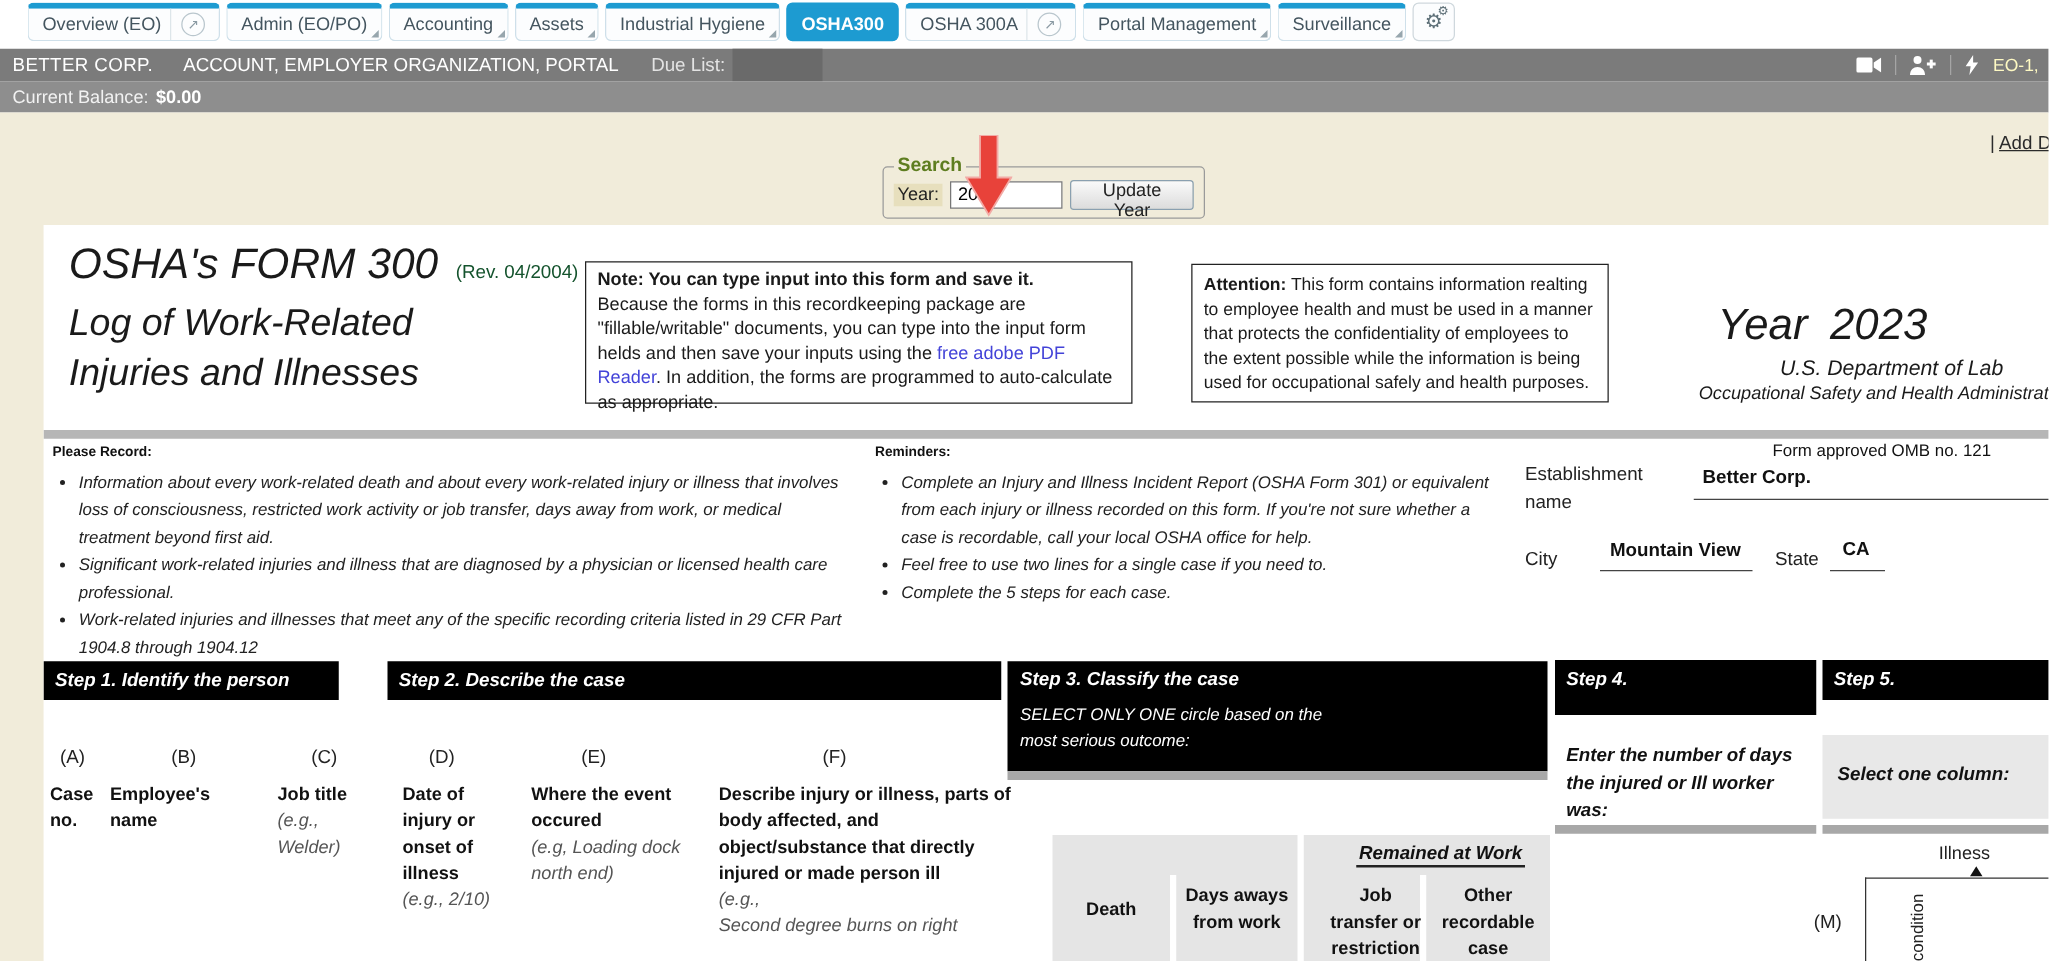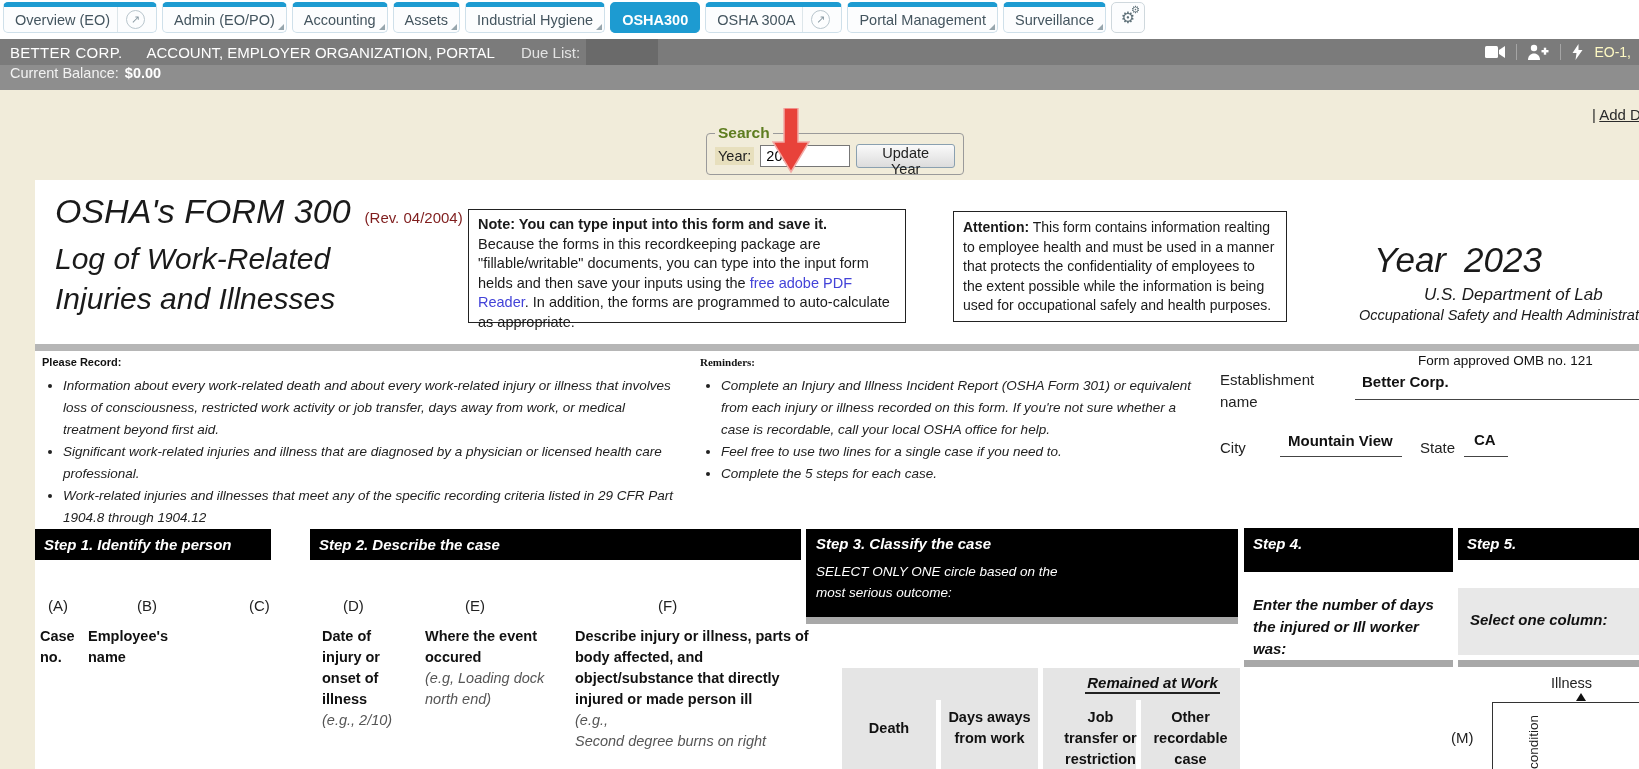--- a/index.html
+++ b/index.html
@@ -2,21 +2,21 @@
 <html><head>
 <meta charset="utf-8">
 <style>
   * { margin:0; padding:0; box-sizing:border-box; }
   html,body { width:1639px; height:769px; overflow:hidden; background:#fff;
     font-family:"Liberation Sans", sans-serif; }
   #screen { position:relative; width:1639px; height:769px; overflow:hidden; background:#fff; }
 
   
   .tabbar { position:absolute; left:0; top:0; width:100%; height:38px; background:#fff;
-    display:flex; align-items:flex-start; gap:5px; padding:2px 0 0 3px; }
+    display:flex; align-items:flex-start; gap:5px; padding:2px 0 0 22px; }
   .tab { position:relative; display:flex; align-items:center; gap:7px; height:31px; padding:0 11px;
     background:#fcfdfe; border:1px solid #cfe0ea; border-top:5px solid #1d9bd1; border-radius:5px;
     font-size:14.5px; color:#44555f; white-space:nowrap; cursor:pointer; }
   .tab.active { background:#1d9bd1; border-color:#1d9bd1; color:#fff; font-weight:bold; }
   .tab .corner { position:absolute; right:2px; bottom:2px; width:0; height:0;
     border-left:6px solid transparent; border-bottom:6px solid #97a6ad; }
   .popout-wrap { display:flex; align-items:center; border-left:1px solid #dde6ea; padding-left:8px; height:100%; }
   .popout { width:19px; height:19px; border:1px solid #b9c6cd; border-radius:50%;
     display:flex; align-items:center; justify-content:center; font-size:11px; color:#8a9aa3; }
   .gearchip { position:relative; display:flex; align-items:center; justify-content:center;
@@ -29,21 +29,21 @@
     display:flex; align-items:center; color:#fff; font-size:15px; }
   .ctx-company { margin-left:10px; letter-spacing:.3px; }
   .ctx-scope { margin-left:24px; }
   .ctx-due { margin-left:26px; color:#e3e3e3; }
   .due-box { width:72px; height:26px; background:#6a6a6a; margin-left:6px; cursor:pointer; }
   .ctx-right { margin-left:auto; display:flex; align-items:center; gap:11px; padding-right:8px; }
   .ctx-right svg { display:block; }
   .vsep { width:1px; height:16px; background:#a5a5a5; }
   .eo-text { font-size:14px; color:#fef9c3; }
   .balbar { position:absolute; left:0; top:65px; width:100%; height:25px; background:#8e8e8e;
-    display:flex; align-items:flex-start; color:#f2f2f2; font-size:14.5px; padding-left:10px; }
+    display:flex; align-items:center; color:#f2f2f2; font-size:14.5px; padding-left:10px; }
   .balbar b { color:#fff; margin-left:6px; }
 
   
   .beige { position:absolute; left:0; top:90px; width:100%; height:90px; background:#f1ecda; }
   .beige-left { position:absolute; left:0; top:180px; width:35px; height:589px; background:#f1ecda; }
   .addrow { position:absolute; left:1592px; top:106px; font-size:15px; color:#2b2b2b; white-space:nowrap; }
   .addrow a { color:#2b2b2b; text-decoration:underline; cursor:pointer; }
 
   
   fieldset.search { position:absolute; left:706px; top:124px; width:258px; height:51px;
@@ -54,21 +54,21 @@
   .year-input { width:90px; height:22px; border:1px solid #777; font-size:14.5px; padding:1px 5px;
     font-family:inherit; background:#fff; }
   .update-btn { height:24px; padding:0 9px; font-size:14.5px; border:1px solid #8aa0b0; border-radius:3px;
     background:linear-gradient(#fafafa,#dcdcdc); color:#222; font-family:inherit; cursor:pointer; }
   .red-arrow { position:absolute; left:772px; top:108px; z-index:9; }
 
   
   .panel { position:absolute; left:35px; top:180px; width:1604px; height:589px; background:#fff; }
   .abs { position:absolute; }
   .form-title { left:55px; top:192px; font-style:italic; font-size:34px; color:#1a1a1a; white-space:nowrap; }
-  .form-title .rev { font-size:15px; font-style:normal; color:#7f1d1d;padding-left:14px; }
+  .form-title .rev { font-size:15px; font-style:normal; color:#14532d;padding-left:14px; }
   .form-sub { left:55px; top:239px; font-style:italic; font-size:30px; line-height:40px; color:#1a1a1a; }
   .note-box { left:468px; top:209px; width:438px; height:114px; border:1px solid #222;
     padding:5px 9px; font-size:14.5px; line-height:19.5px; color:#1a1a1a; }
   .note-box .ttl { font-weight:bold; }
   .pdf-link { color:#4343d8; cursor:pointer; }
   .att-box { left:953px; top:211px; width:334px; height:111px; border:1px solid #222;
     padding:6px 9px; font-size:14px; line-height:19.5px; color:#1a1a1a; }
   .att-box .ttl { font-weight:bold; }
   .year-big { left:1374px; top:240px; font-style:italic; font-size:35px; color:#1a1a1a; white-space:nowrap; }
   .year-big .yv { margin-left:18px; }
@@ -237,21 +237,21 @@
 
   <div class="abs divider"></div>
 
   <div class="abs sec-head" style="left:42px; top:356px;">Please Record:</div>
   <ul class="abs blist" style="left:46px; top:375px; width:632px;">
     <li>Information about every work-related death and about every work-related injury or illness that involves loss of consciousness, restricted work activity or job transfer, days away from work, or medical treatment beyond first aid.</li>
     <li>Significant work-related injuries and illness that are diagnosed by a physician or licensed health care professional.</li>
     <li>Work-related injuries and illnesses that meet any of the specific recording criteria listed in 29 CFR Part 1904.8 through 1904.12</li>
   </ul>
 
-  <div class="abs sec-head" style="left:700px; top:356px;font-family:Liberation Serif, serif;">Reminders:</div>
+  <div class="abs sec-head" style="left:700px; top:356px;">Reminders:</div>
   <ul class="abs blist" style="left:704px; top:375px; width:496px;">
     <li>Complete an Injury and Illness Incident Report (OSHA Form 301) or equivalent from each injury or illness recorded on this form. If you're not sure whether a case is recordable, call your local OSHA office for help.</li>
     <li>Feel free to use two lines for a single case if you need to.</li>
     <li>Complete the 5 steps for each case.</li>
   </ul>
 
   <div class="abs omb">Form approved OMB no. 121</div>
 
   <div class="abs fld-label" style="left:1220px; top:369px; width:112px;">Establishment name</div>
   <div class="abs fld-value" style="left:1362px; top:373px;">Better Corp.</div>
@@ -280,20 +280,24 @@
 
   <span class="colletter" style="left:48px; top:597px;">(A)</span>
   <span class="colletter" style="left:137px; top:597px;">(B)</span>
   <span class="colletter" style="left:249px; top:597px;">(C)</span>
   <span class="colletter" style="left:343px; top:597px;">(D)</span>
   <span class="colletter" style="left:465px; top:597px;">(E)</span>
   <span class="colletter" style="left:658px; top:597px;">(F)</span>
 
   <div class="coltitle" style="left:40px; top:626px; width:46px;">Case no.</div>
   <div class="coltitle" style="left:88px; top:626px; width:112px;">Employee's name</div>
+  <div class="coltitle" style="left:222px; top:626px; width:82px;">
+    <div>Job title</div>
+    <div class="colex">(e.g., Welder)</div>
+  </div>
   <div class="coltitle" style="left:322px; top:626px; width:88px;">
     <div>Date of injury or onset of illness</div>
     <div class="colex">(e.g., 2/10)</div>
   </div>
   <div class="coltitle" style="left:425px; top:626px; width:152px;">
     <div>Where the event occured</div>
     <div class="colex">(e.g, Loading dock north end)</div>
   </div>
   <div class="coltitle" style="left:575px; top:626px; width:242px;">
     <div>Describe injury or illness, parts of body affected, and object/substance that directly injured or made person ill</div>

